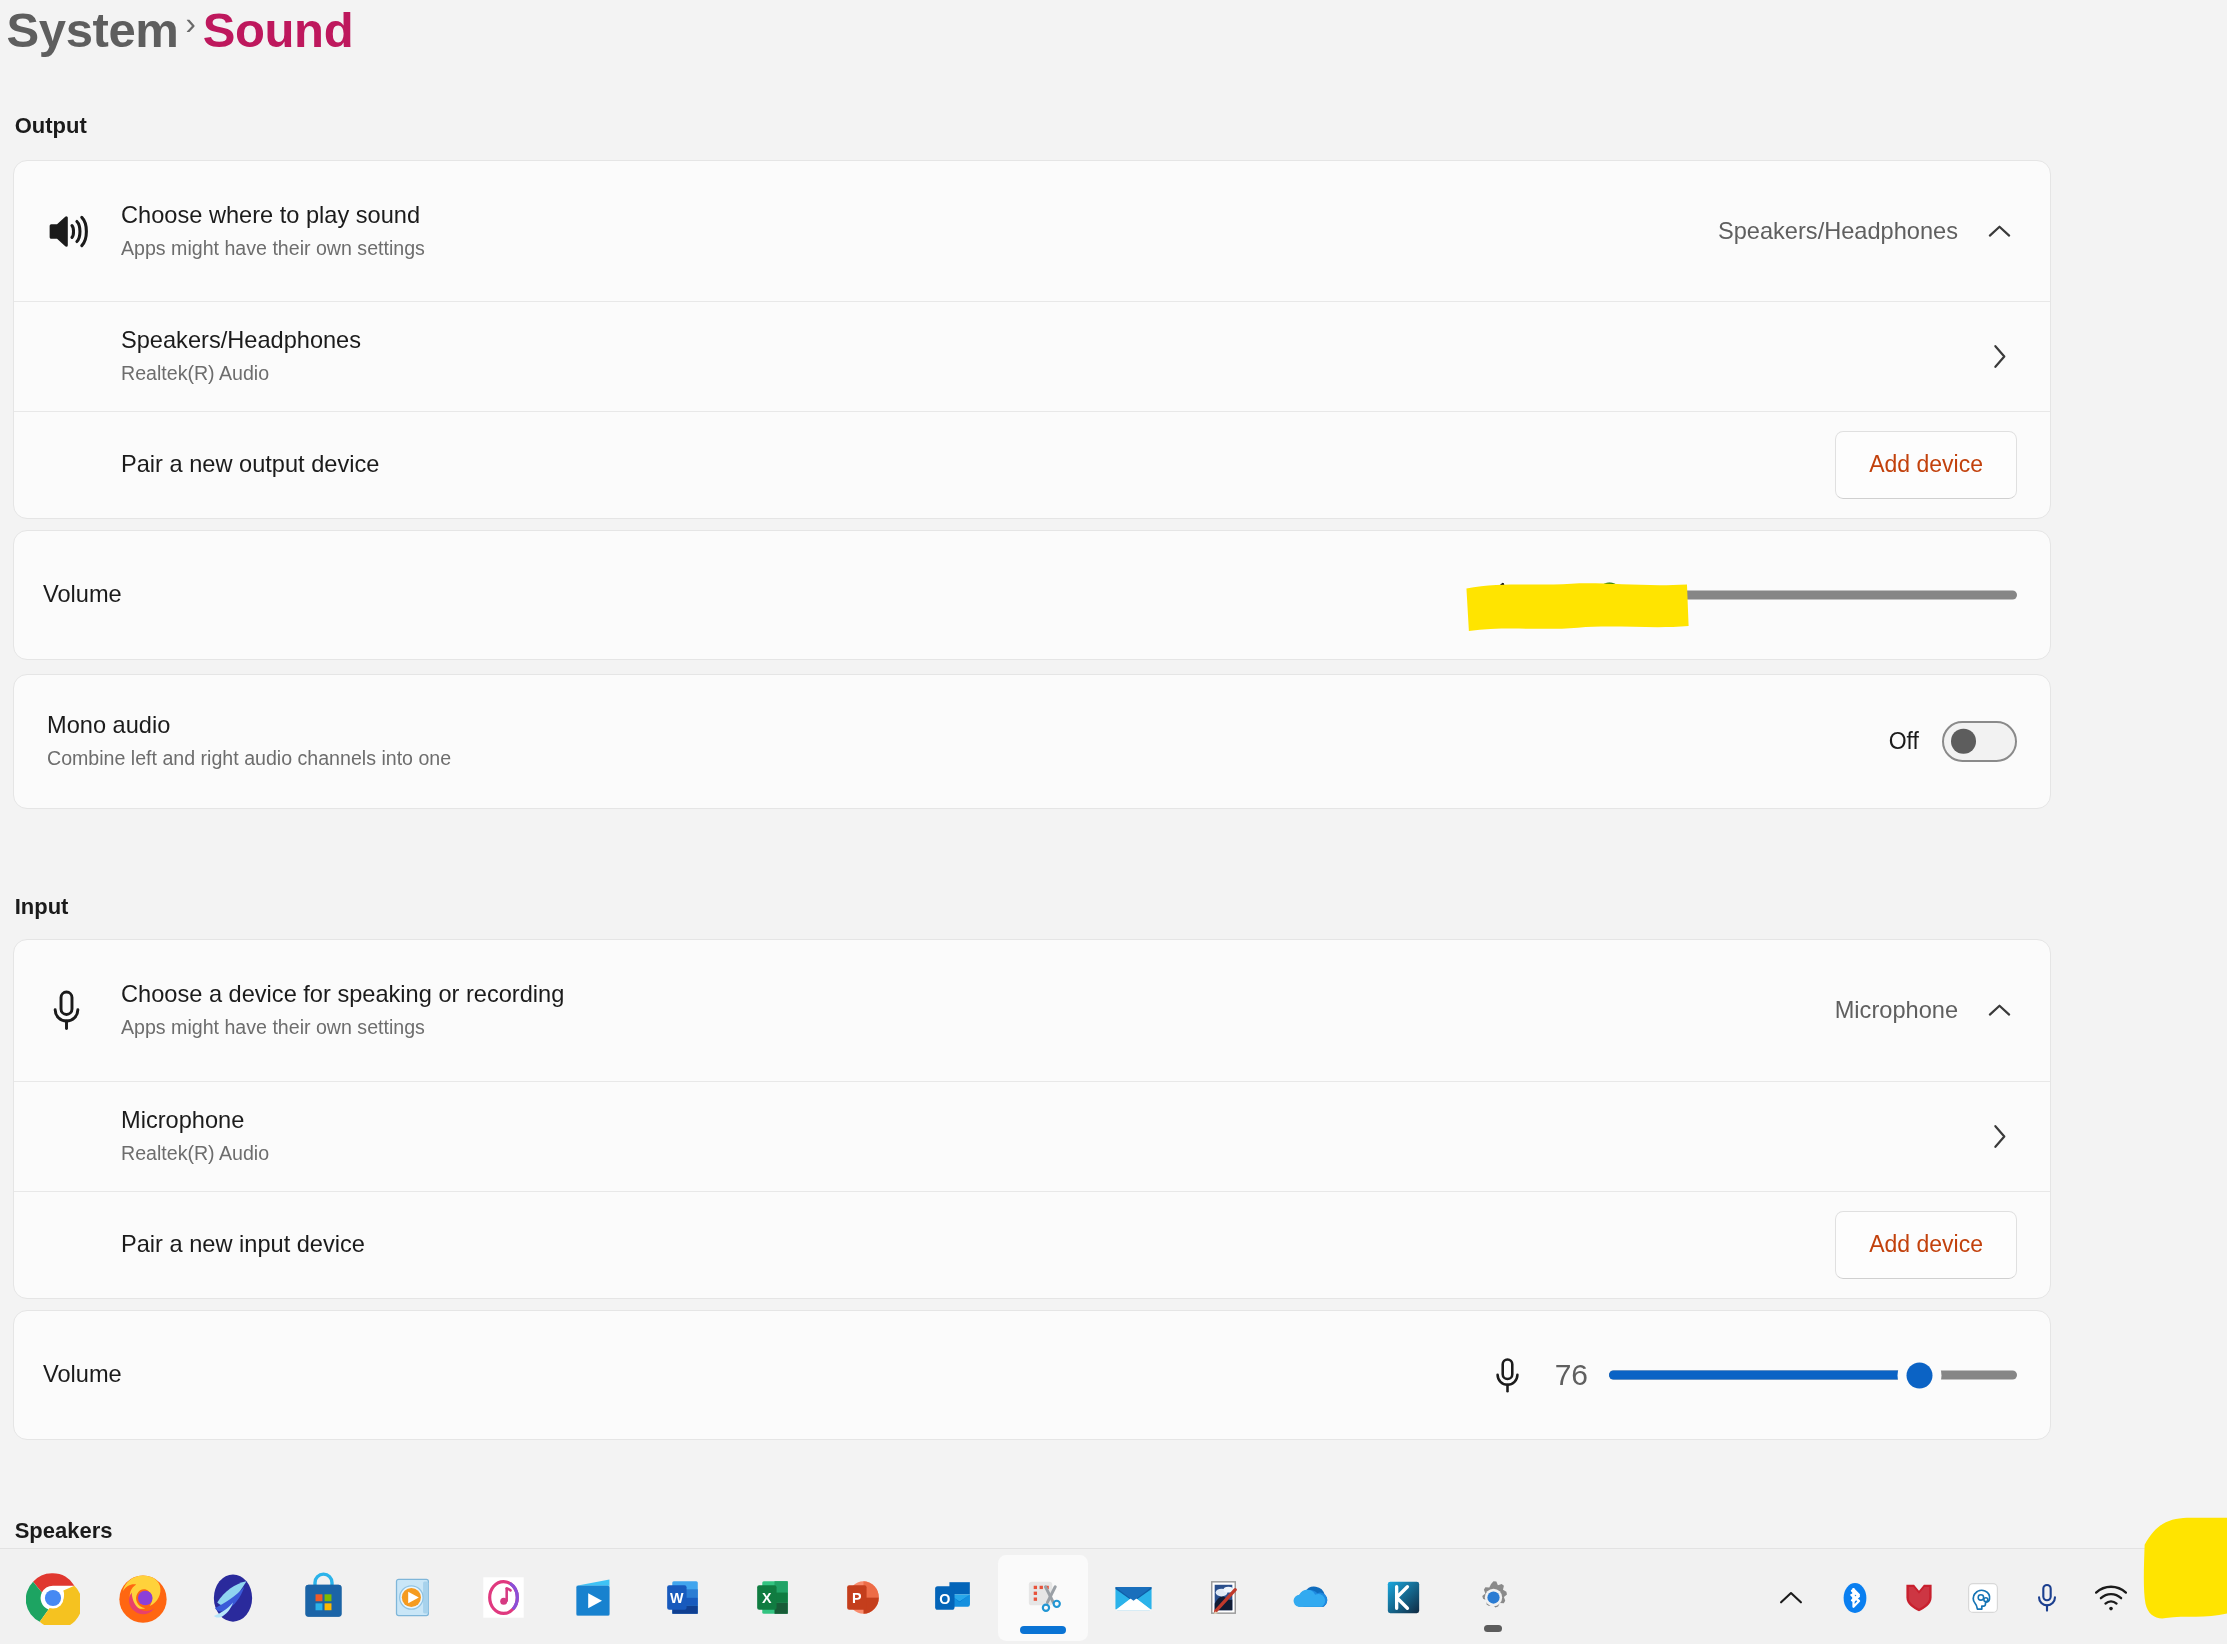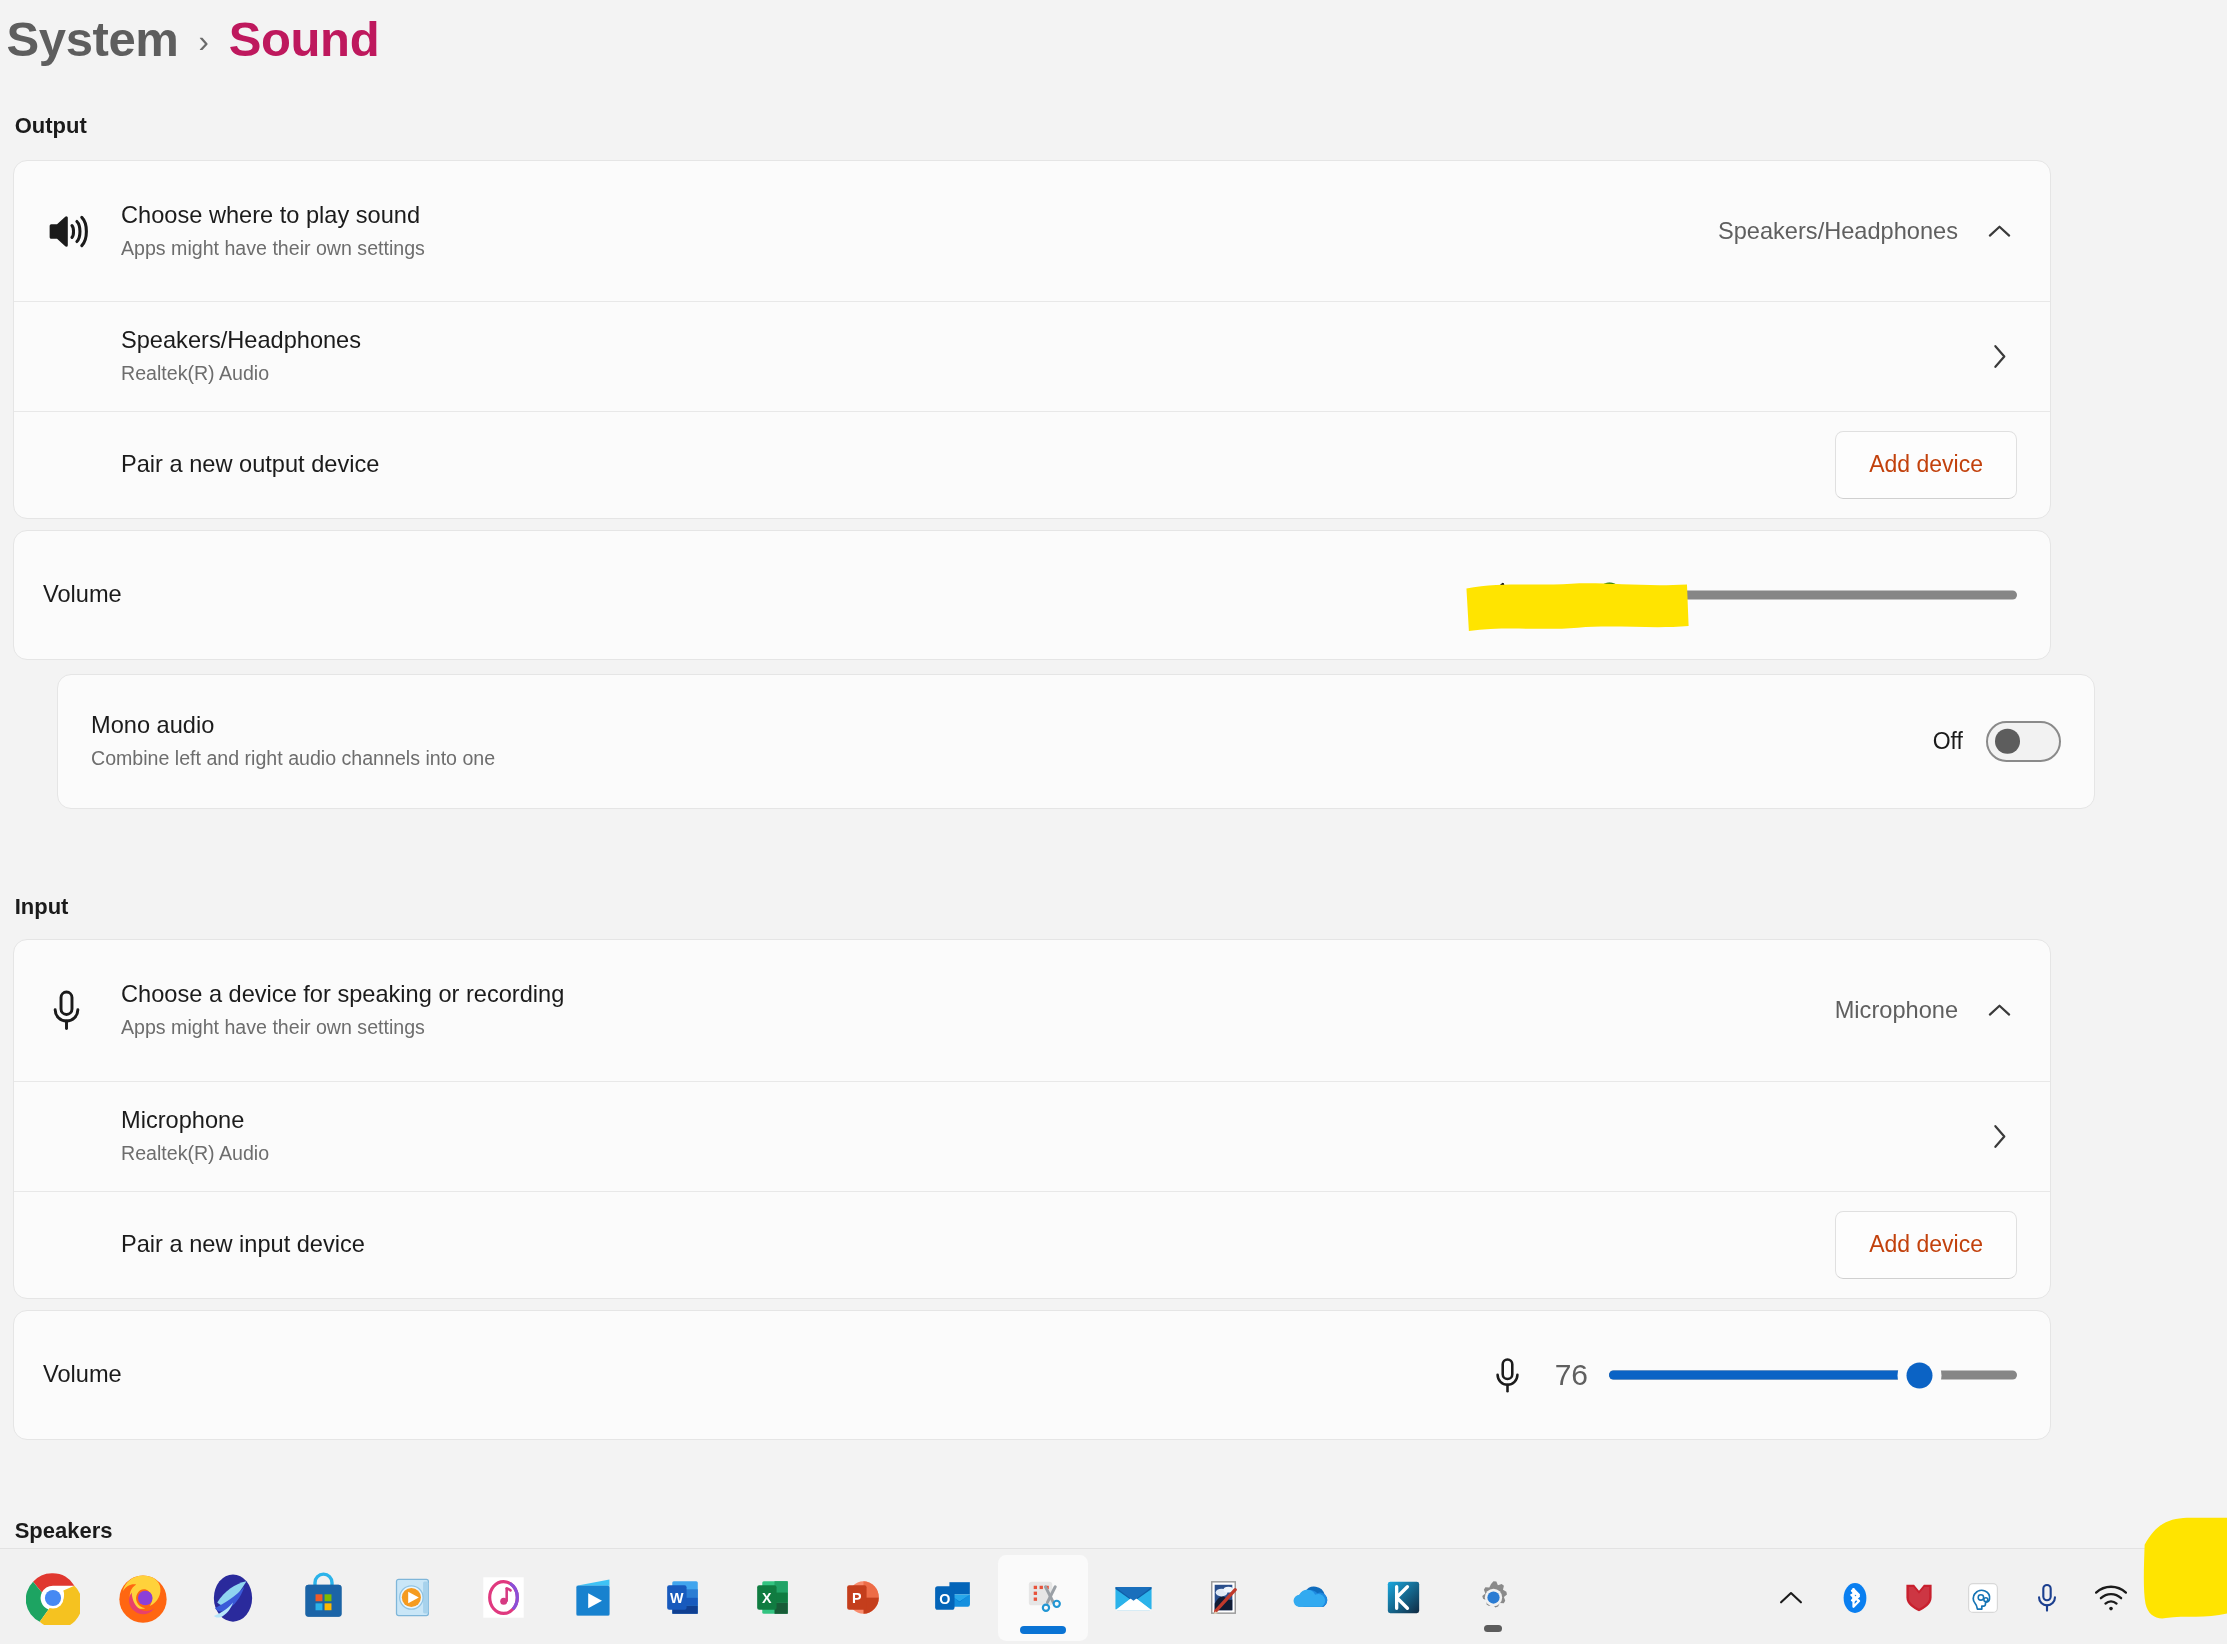--- a/index.html
+++ b/index.html
@@ -29,22 +29,21 @@
     overflow: hidden;
     padding: 0 0 0 0;
   }
 
   
   .breadcrumb {
     position: absolute;
     left: 6.5px;
     top: 1.6px;
     display: flex;
-    align-items: center;
-    gap: 20px;
+    gap: 7px;
     height: 75px;
   }
   .crumb-parent {
     font-size: 49px;
     font-weight: 600;
     color: #5e5e5e;
     letter-spacing: -0.4px;
   }
   .crumb-sep {
     font-size: 31px;
@@ -384,21 +383,21 @@
             </div>
           </div>
         </div>
       </div>
     </div>
 
     <svg class="hl" style="left:1464px; top:577px; width:236px; height:59px;" width="236" height="59" viewBox="0 0 290 72">
       <path d="M3,14 C45,6 88,11 132,8 C175,6 218,12 274,9 L276,60 C230,64 186,58 140,62 C96,66 52,60 6,66 Z" fill="#ffe400"></path>
     </svg>
 
-    <div class="card" style="top:674px; height:135px;margin-left:44px;">
+    <div class="card" style="top:674px; height:135px;">
       <div class="row" style="height:132px; padding-left:33px;">
         <div class="row-text">
           <span class="row-title">Mono audio</span>
           <span class="row-sub">Combine left and right audio channels into one</span>
         </div>
         <div class="row-right">
           <span class="toggle-label">Off</span>
           <div class="toggle">
             <div class="knob"></div>
           </div>

